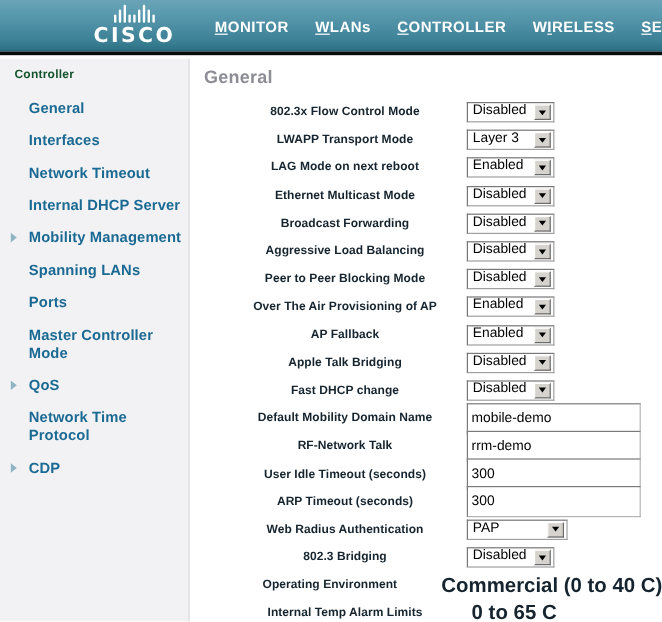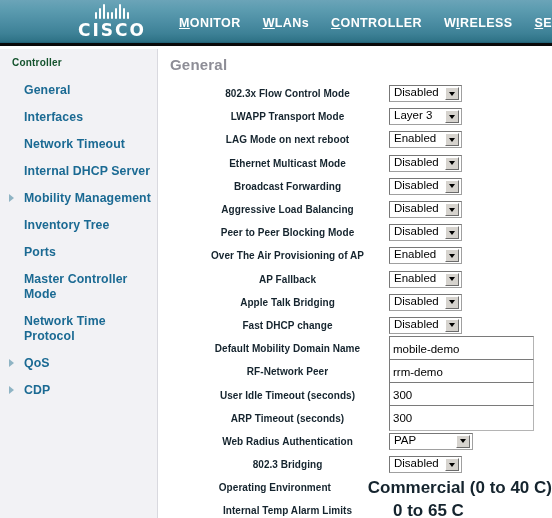--- a/index.html
+++ b/index.html
@@ -256,25 +256,25 @@
   </div>
 
   <div class="sidebar">
     <div class="sidebar-title">Controller</div>
     <div class="side-list">
         <div class="side-item"><span>General</span></div>
         <div class="side-item"><span>Interfaces</span></div>
         <div class="side-item"><span>Network Timeout</span></div>
         <div class="side-item"><span>Internal DHCP Server</span></div>
         <div class="side-item"><span class="tri"></span><span>Mobility Management</span></div>
-        <div class="side-item"><span>Inventory Tree</span></div>
+        <div class="side-item"><span>Spanning LANs</span></div>
         <div class="side-item"><span>Ports</span></div>
         <div class="side-item"><span>Master Controller Mode</span></div>
+        <div class="side-item"><span class="tri"></span><span>QoS</span></div>
         <div class="side-item"><span>Network Time Protocol</span></div>
-        <div class="side-item"><span class="tri"></span><span>QoS</span></div>
         <div class="side-item"><span class="tri"></span><span>CDP</span></div>
       </div>
   </div>
 
   <div class="main">
     <div class="page-title">General</div>
     <div id="form-rows">
         <div class="form-row">
           <div class="row-label">802.3x Flow Control Mode</div>
           <div class="row-ctrl">
@@ -376,21 +376,21 @@
         </div>
         <div class="form-row">
           <div class="row-label">Default Mobility Domain Name</div>
           <div class="row-ctrl">
             <div class="txt">
               <span>mobile-demo</span>
             </div>
           </div>
         </div>
         <div class="form-row">
-          <div class="row-label">RF-Network Peer</div>
+          <div class="row-label">RF-Network Talk</div>
           <div class="row-ctrl">
             <div class="txt">
               <span>rrm-demo</span>
             </div>
           </div>
         </div>
         <div class="form-row">
           <div class="row-label">User Idle Timeout (seconds)</div>
           <div class="row-ctrl">
             <div class="txt">

